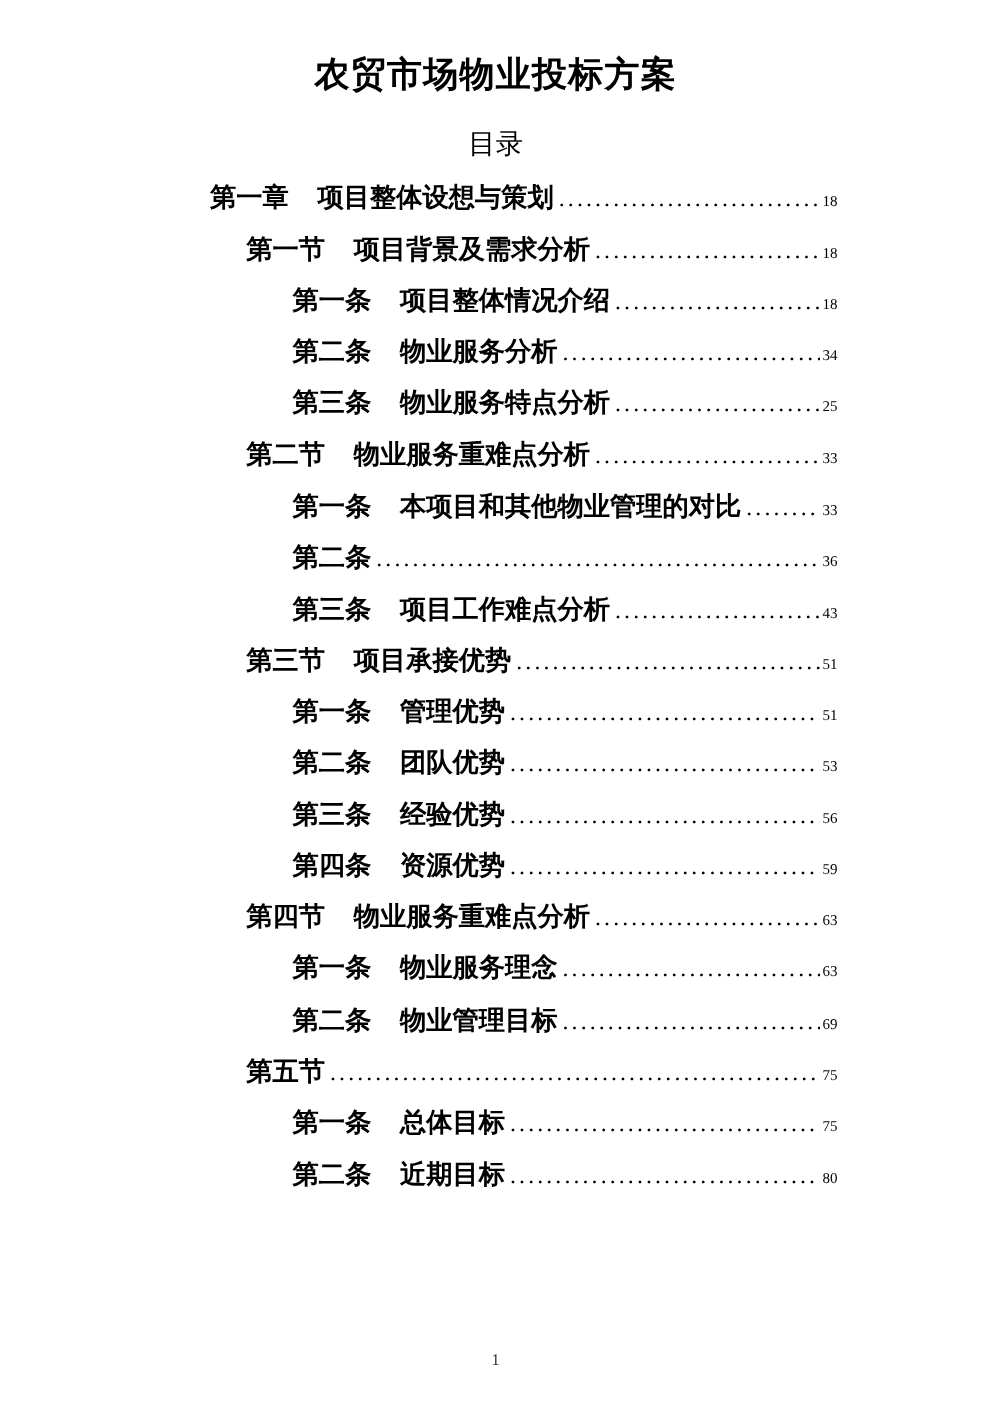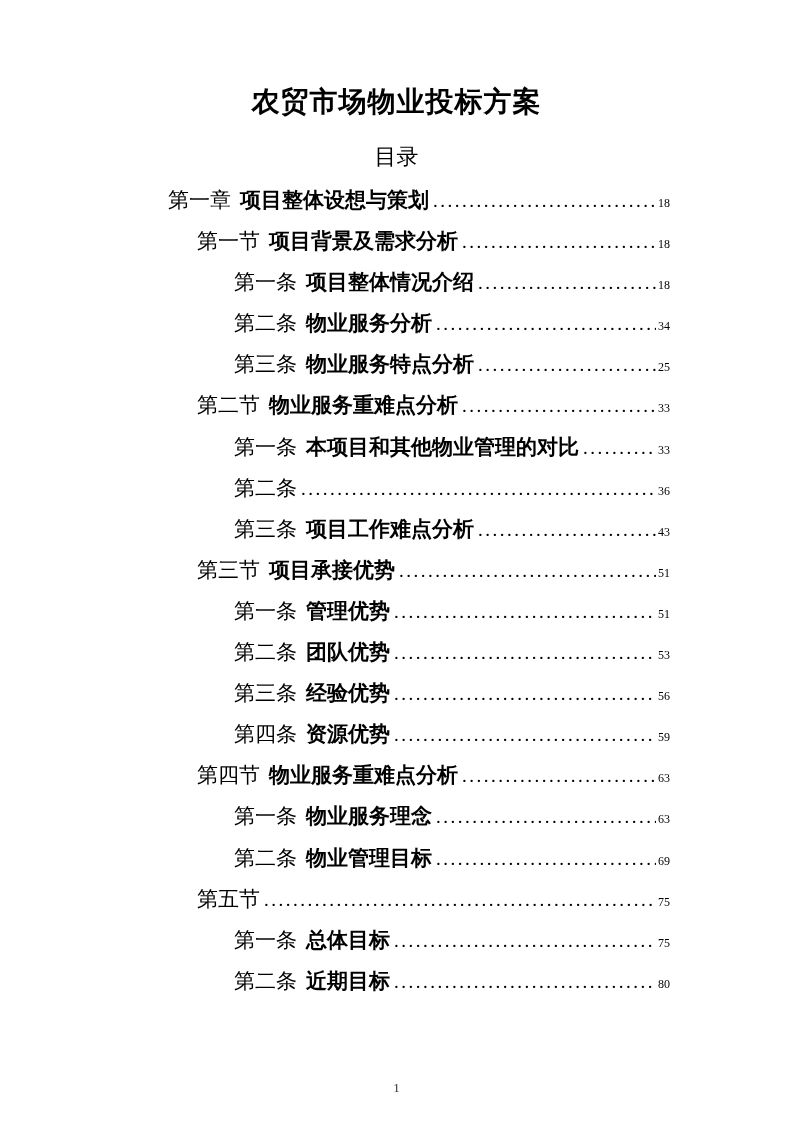--- a/index.html
+++ b/index.html
@@ -11,21 +11,21 @@
     position: relative;
     width: 793px;
     height: 1122px;
     background: #ffffff;
     color: #000000;
     overflow: hidden;
     font-family: "Liberation Serif", "DejaVu Serif", serif;
   }
   .doc-title {
     margin: 0;
-    padding-top: 86px;
+    padding-top: 44px;
     text-align: center;
     font-family: "Liberation Sans", "DejaVu Sans", sans-serif;
     font-weight: 700;
     font-size: 28px;
     line-height: 32px;
     letter-spacing: 1px;
   }
   .toc-heading {
     margin: 26px 0 0 0;
     text-align: center;
@@ -43,27 +43,27 @@
     line-height: 41.1px;
     height: 41.1px;
     font-size: 21px;
     white-space: nowrap;
     cursor: pointer;
   }
   .toc-row.level-2 { padding-left: 29px; }
   .toc-row.level-3 { padding-left: 66px; }
   .toc-row .num {
     font-family: "Liberation Serif", "DejaVu Serif", serif;
-    font-weight: 400;
+    font-weight: 700;
     flex: 0 0 auto;
   }
   .toc-row .entry-title {
     font-family: "Liberation Serif", "DejaVu Serif", serif;
     font-weight: 700;
-    margin-left: 9px;
+    margin-left: 23px;
     flex: 0 0 auto;
   }
   .toc-row .dots {
     flex: 1 1 auto;
     overflow: hidden;
     margin: 0 2px 0 4px;
     min-width: 14px;
   }
   .toc-row .dots::after {
     content: "..........................................................................................................................................";

